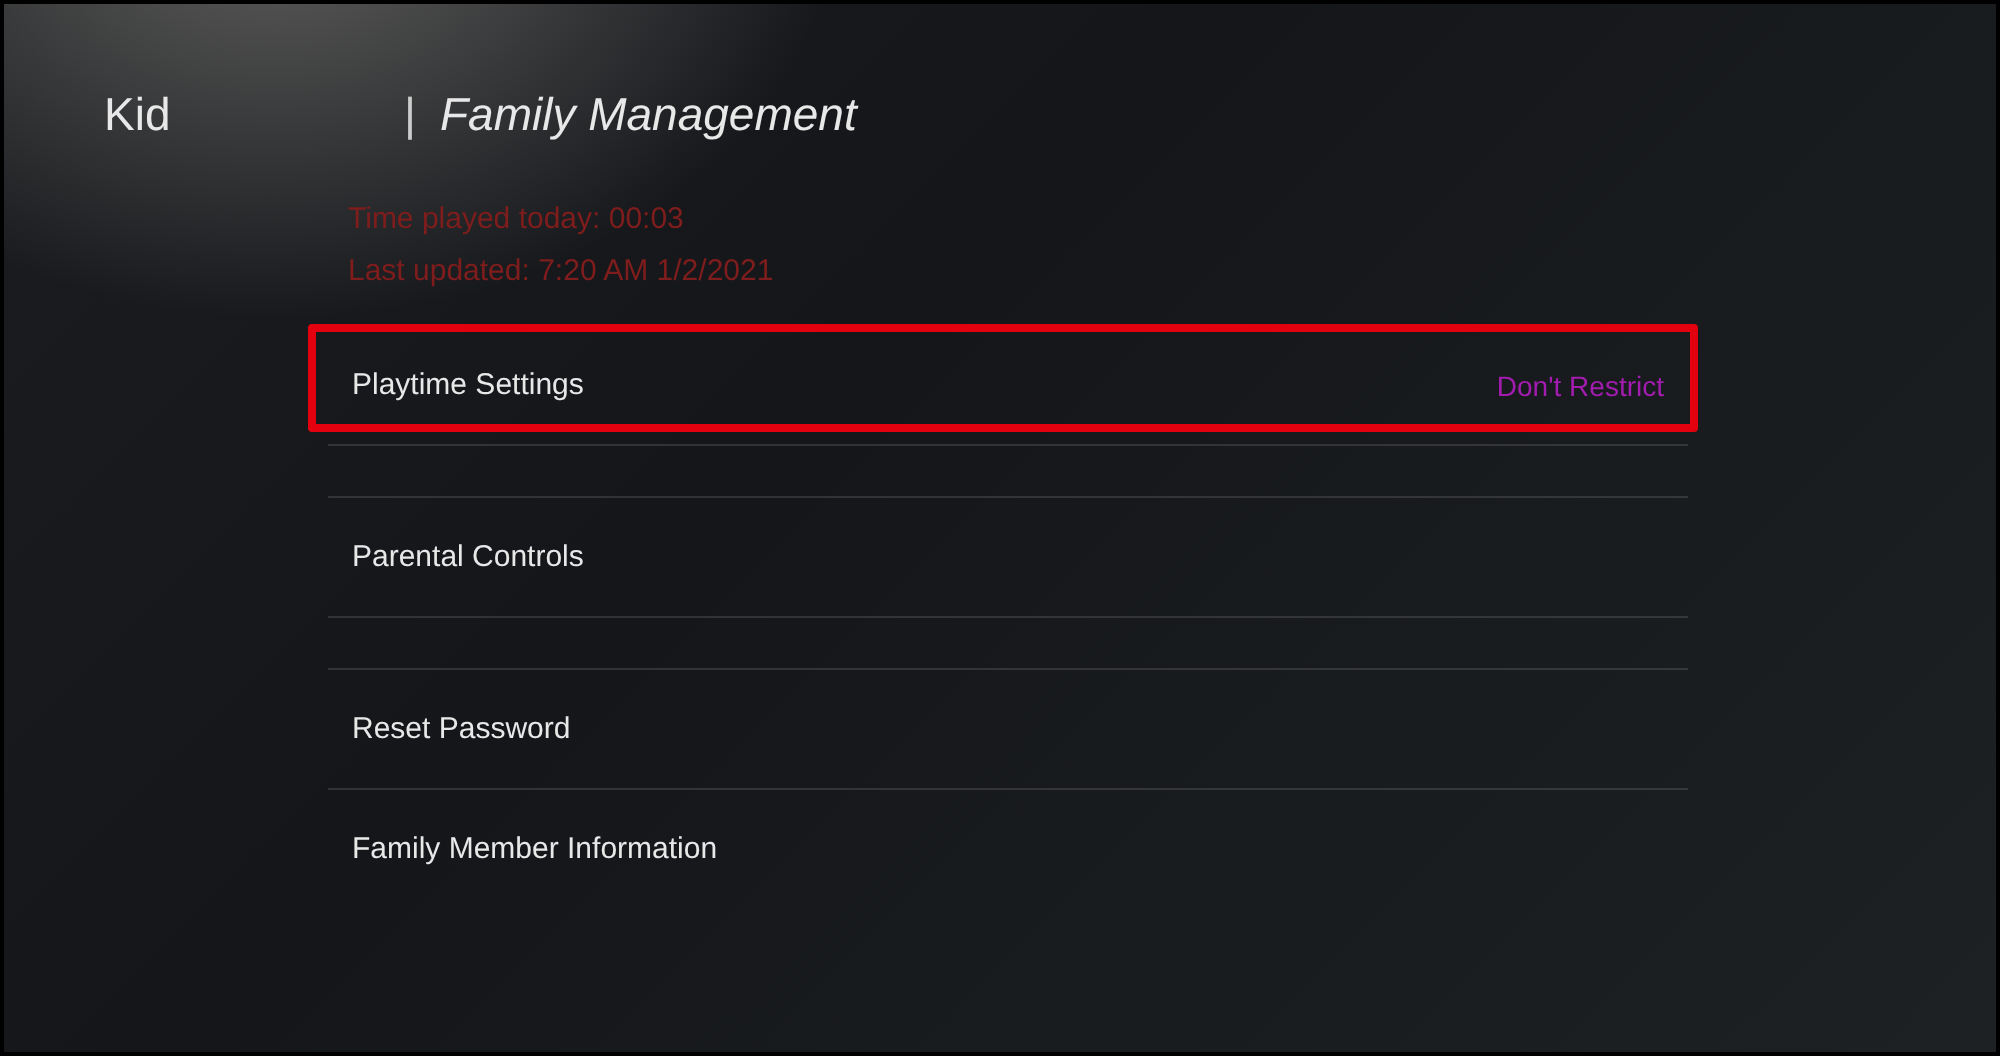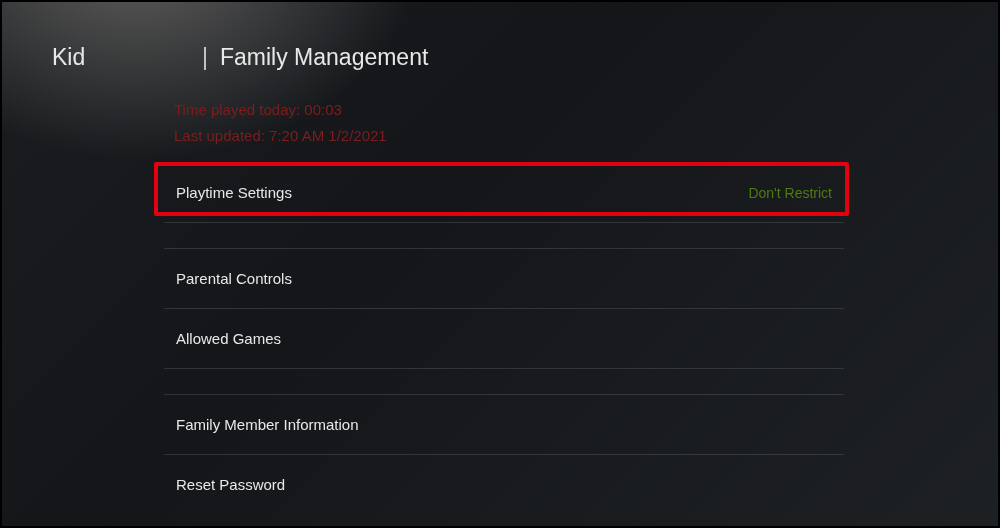--- a/index.html
+++ b/index.html
@@ -28,20 +28,21 @@
     .header-user {
       min-width: 150px;
     }
     .header-divider {
       color: #ccc;
       font-weight: 200;
       margin-right: 12px;
     }
     .header-title {
       font-weight: 300;
+      font-style: italic;
     }
     .content {
       padding: 20px 0 0 162px;
       width: 842px;
     }
     .info-block {
       padding: 6px 0 14px 10px;
       font-size: 15px;
       color: #7f1d1d;
       line-height: 1.7;
@@ -52,21 +53,21 @@
       justify-content: space-between;
       align-items: center;
       height: 60px;
       padding: 0 12px;
       font-size: 15px;
       border-top: 1px solid rgba(255,255,255,0.12);
       color: #e8e8e8;
       font-weight: 300;
     }
     .row .value {
-      color: #4d7c0f;
+      color: #a21caf;
       font-size: 14px;
     }
     .highlight {
       position: absolute;
       border: 4px solid #e3000f;
       border-radius: 2px;
       pointer-events: none;
     }
     .gap {
       height: 26px;
@@ -100,29 +101,26 @@
     <span class="value">Don't Restrict</span>
   </div>
 
 
   <div class="gap"></div>
 
   <div class="row">
     <span>Parental Controls</span>
   </div>
 
-  <div class="row">
-    <span>Allowed Games</span>
-  </div>
 
   <div class="gap"></div>
 
   <div class="row">
-    <span>Family Member Information</span>
+    <span>Reset Password</span>
   </div>
 
   <div class="row">
-    <span>Reset Password</span>
+    <span>Family Member Information</span>
   </div>
 
 </div>
 
 <div class="highlight" style="left:152px; top:160px; width:695px; height:54px;"></div>
 
 </body></html>

